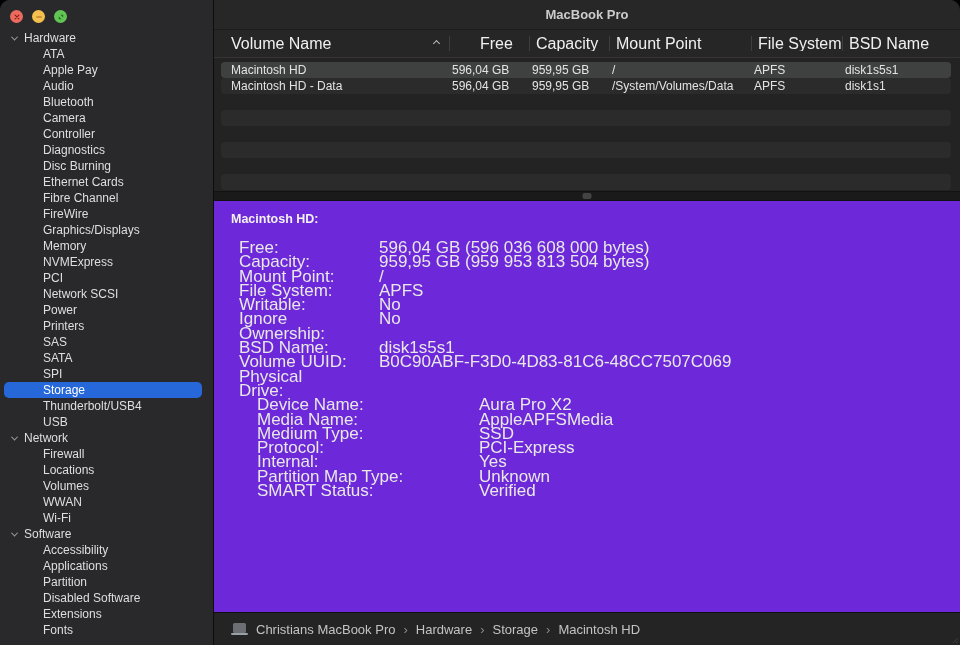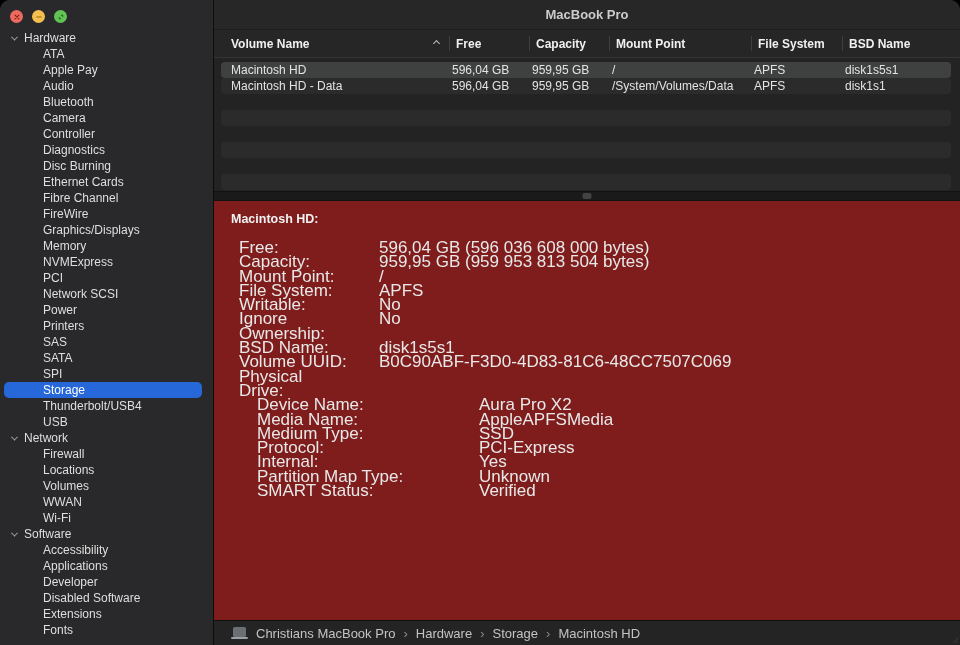--- a/index.html
+++ b/index.html
@@ -28,52 +28,52 @@
   .tree-row.item.selected { background:#2668d9; border-radius:5px; margin:0 11px 0 4px; padding-left:39px; color:#fff; }
   .chev { width:5px; height:5px; border-right:1.4px solid #a8a8a8; border-bottom:1.4px solid #a8a8a8; transform:rotate(45deg) translate(-1px,-1px); flex:0 0 auto; }
 
   
   .main { flex:1; display:flex; flex-direction:column; position:relative; }
   .titlebar { height:30px; background:#272727; display:flex; align-items:center; justify-content:center; border-bottom:1px solid #1d1d1d; }
   .titlebar .title { font-size:13px; font-weight:bold; color:#cccccc; }
 
   
   .thead { height:28px; display:flex; align-items:center; background:#262626; padding-left:10px; border-bottom:1px solid #353535; }
-  .th { display:flex; align-items:center; height:15px; font-size:12px; font-weight:bold; color:#f0f0f0; overflow:hidden; white-space:nowrap; }
+  .th { display:flex; align-items:center; height:15px; font-size:16px; font-weight:normal; color:#f0f0f0; overflow:hidden; white-space:nowrap; }
   .th .lbl { padding-left:6px; }
   .th:first-child { justify-content:space-between; }
   .th:first-child .lbl { padding-left:7px; }
   .th + .th { border-left:1px solid #3e3e3e; }
   .sort-chev { width:5px; height:5px; border-right:1.4px solid #bbb; border-bottom:1.4px solid #bbb; transform:rotate(-135deg); margin-right:10px; flex:0 0 auto; }
-  .c0{width:225px;} .c1{width:80px;} .c2{width:80px;} .c3{width:142px;} .c4{width:91px;} .c5{flex:1;}
+  .c0{width:225px;} .c1{width:80px;padding-left:24px;} .c2{width:80px;} .c3{width:142px;} .c4{width:91px;} .c5{flex:1;}
 
   
   .tbody { height:133px; padding-top:4px; overflow:hidden; background:#232323; }
   .trow { height:16px; margin:0 9px 0 7px; border-radius:4px; display:flex; align-items:center; padding-left:3px; font-size:12px; color:#e3e3e3; white-space:nowrap; }
   .trow.striped { background:#2b2b2c; }
   .trow.selected { background:#3f4040; }
   .td { overflow:hidden; text-overflow:clip; }
   .td.c0 { padding-left:7px; width:222px; }
   .td + .td { padding-left:6px; }
 
   
   .splitter { height:10px; background:#1a1a1a; border-top:1px solid #121212; border-bottom:1px solid #121212; position:relative; }
   .splitter .handle { position:absolute; left:50%; top:1px; transform:translateX(-50%); width:9px; height:6px; border-radius:2px; background:#434343; cursor:row-resize; }
 
   
-  .detail { flex:1; background:#7f1d1d; overflow:hidden; padding:11px 6px 0 17px; color:#e8e8e8; }
+  .detail { flex:1; background:#6d28d9; overflow:hidden; padding:11px 6px 0 17px; color:#e8e8e8; }
   .detail h2 { font-size:12.5px; font-weight:bold; margin-bottom:15px; color:#f2f2f2; }
   .detail-rows { font-size:17px; line-height:14.3px; }
   .d-row { display:flex; padding-left:8px; }
   .d-label { width:112px; flex:0 0 auto; }
   .d-row.indent .d-label { margin-left:18px; width:194px; }
   .d-value { white-space:nowrap;margin-left:28px; }
 
   
-  .crumbbar { height:25px; background:#242424; border-top:1px solid #0f0f0f; display:flex; align-items:center; padding-left:17px; font-size:13px; color:#c3c3c3; position:relative; }
+  .crumbbar { height:33px; background:#242424; border-top:1px solid #0f0f0f; display:flex; align-items:center; padding-left:17px; font-size:13px; color:#c3c3c3; position:relative; }
   .crumb { cursor:default; }
   .crumb-sep { color:#8a8a8a; margin:0 8px; font-size:13px; }
   .laptop-icon { position:relative; width:17px; height:12px; margin-right:8px; flex:0 0 auto; }
   .laptop-icon .screen { position:absolute; left:2px; top:0; width:13px; height:9.5px; border-radius:1.5px; background:#6b6e72; padding:1px; }
   .laptop-icon .glass { width:100%; height:100%; border-radius:0.5px; background:linear-gradient(135deg,#2f7bf0 0%,#5fa0f7 55%,#b9d4fb 100%); }
   .laptop-icon .base { position:absolute; left:0; top:9.5px; width:17px; height:2.2px; border-radius:1px 1px 2px 2px; background:#9aa0a6; }
   .resize-grip { position:absolute; right:1px; bottom:1px; width:10px; height:10px; opacity:.55; }
 </style>
 </head>
 <body>
@@ -199,21 +199,21 @@
           <span class="chev"></span>
           <span>Software</span>
         </div>
         <div class="tree-row item">
           <span>Accessibility</span>
         </div>
         <div class="tree-row item">
           <span>Applications</span>
         </div>
         <div class="tree-row item">
-          <span>Developer</span>
+          <span>Partition</span>
         </div>
         <div class="tree-row item">
           <span>Disabled Software</span>
         </div>
         <div class="tree-row item">
           <span>Extensions</span>
         </div>
         <div class="tree-row item">
           <span>Fonts</span>
         </div>

